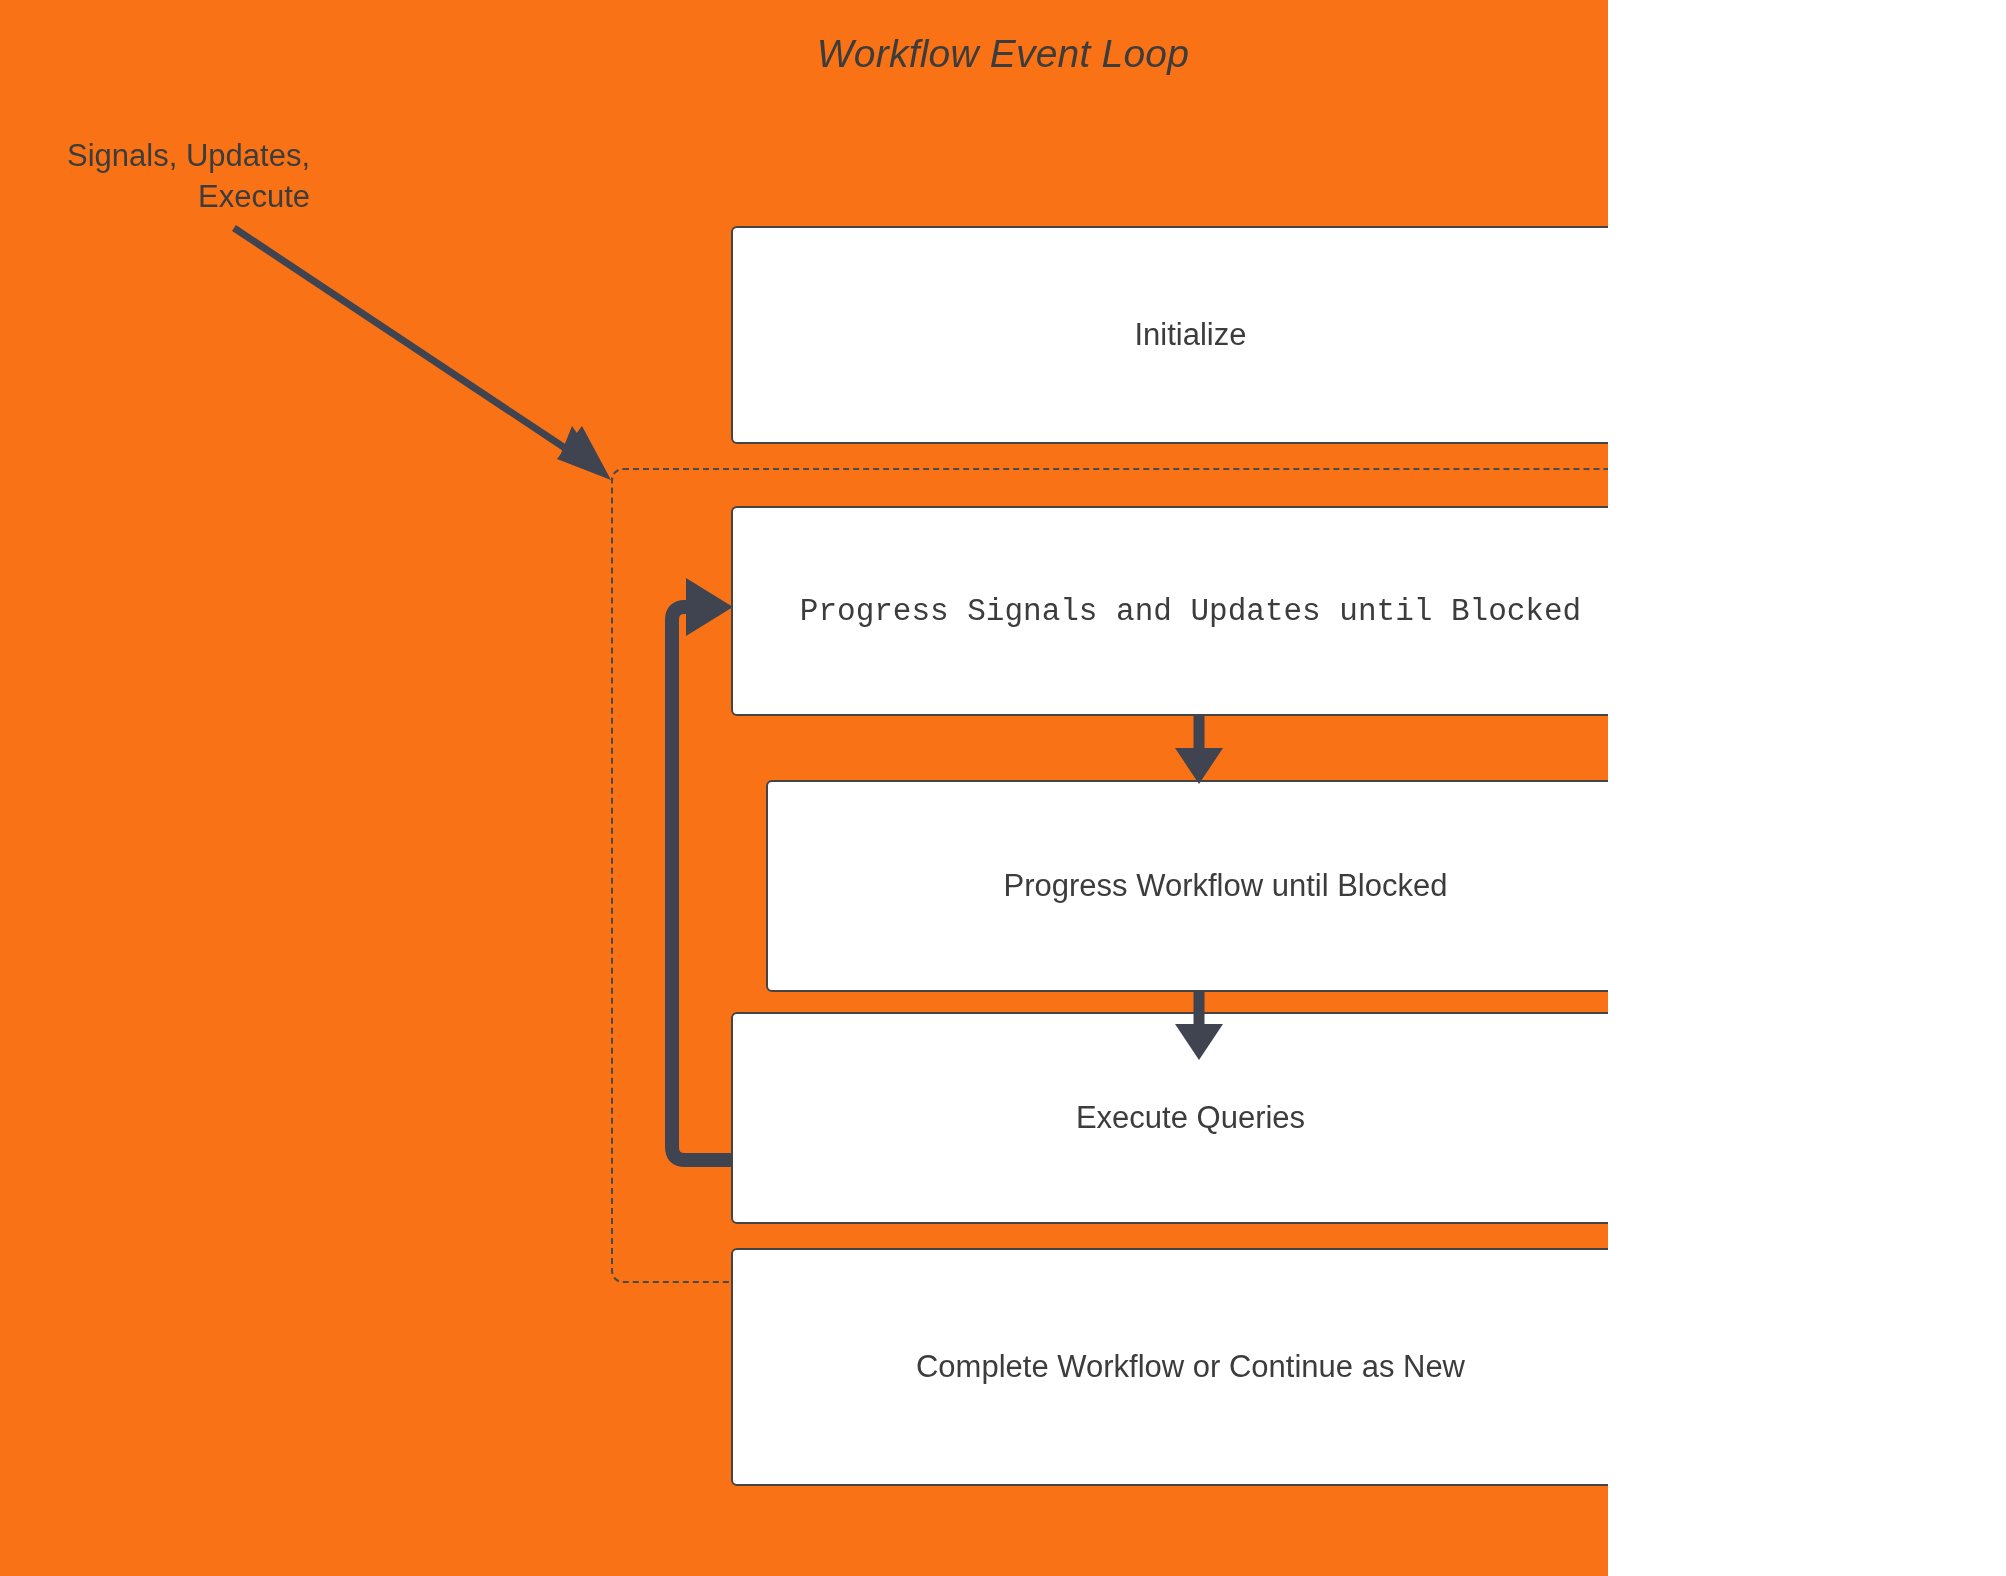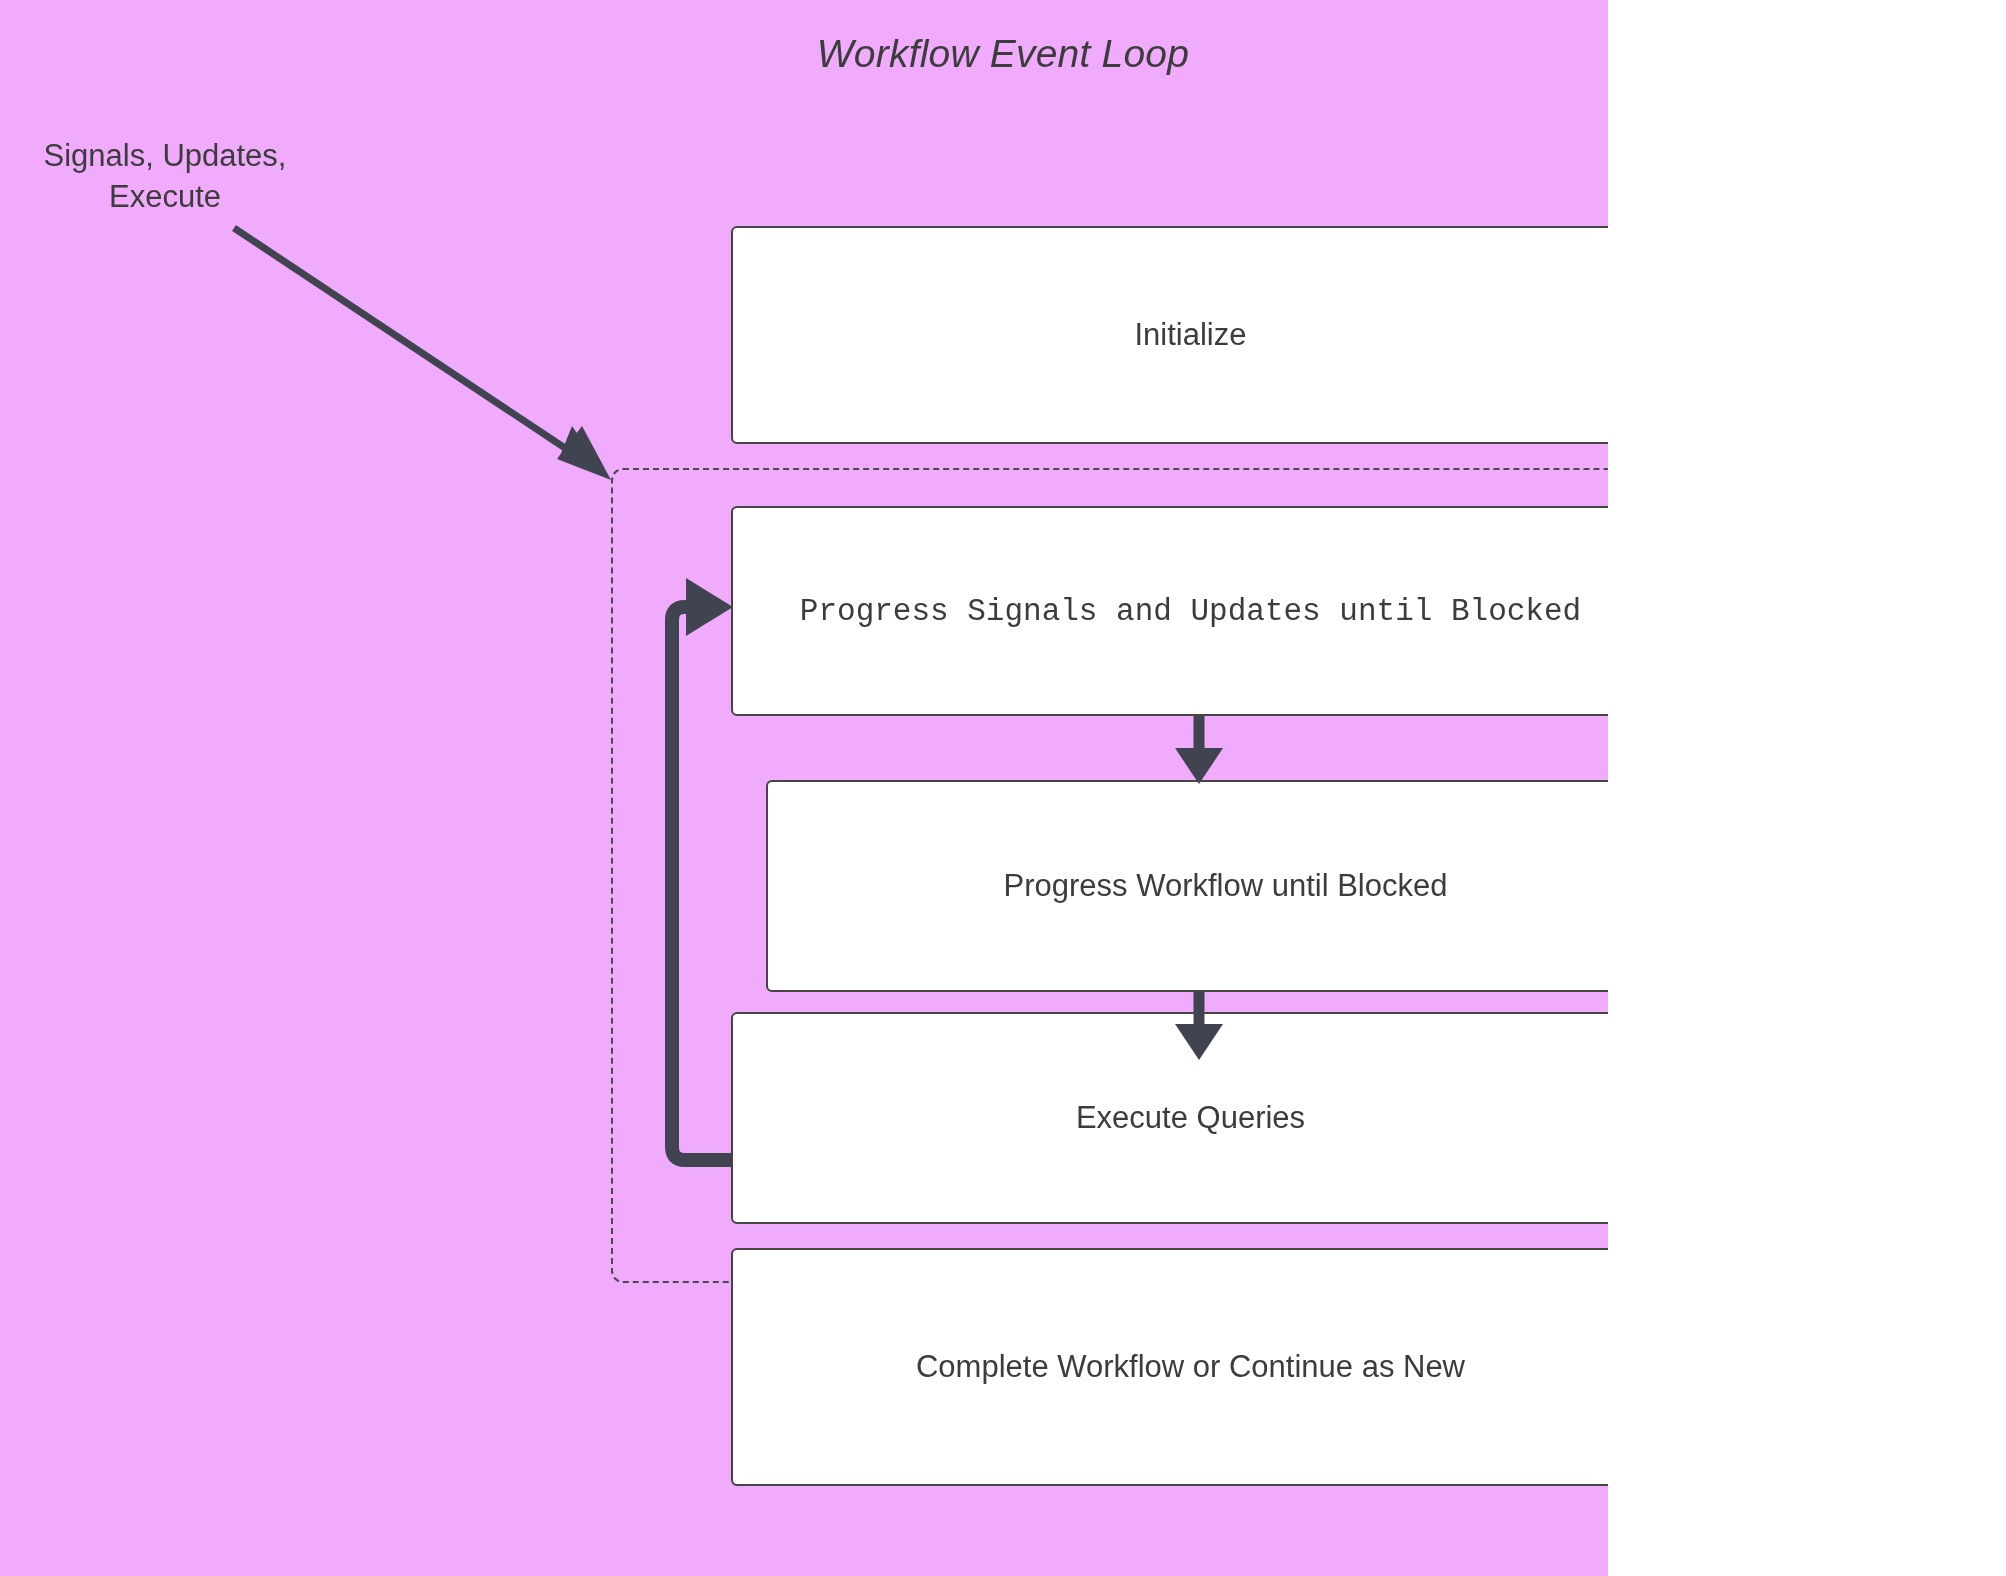--- a/index.html
+++ b/index.html
@@ -8,21 +8,21 @@
     background: #ffffff;
   }
   body {
     font-family: "Liberation Sans", sans-serif;
     color: #333333;
   }
   #canvas {
     position: relative;
     width: 1608px;
     height: 1576px;
-    background: #f0abfc;
+    background: #f97316;
     overflow: hidden;
   }
   #vector-layer {
     position: absolute;
     left: 0;
     top: 0;
     width: 2006px;
     height: 1576px;
     pointer-events: none;
   }
@@ -37,21 +37,21 @@
     font-size: 39px;
     color: #3c3c3c;
     letter-spacing: 0.2px;
   }
 
   .external-label {
     position: absolute;
     left: 20px;
     top: 135px;
     width: 290px;
-    text-align: center;
+    text-align: right;
     font-size: 31px;
     line-height: 1.33;
     color: #3c3c3c;
   }
 
   .node-box {
     position: absolute;
     box-sizing: border-box;
     border: 2px solid #444444;
     border-radius: 6px;

